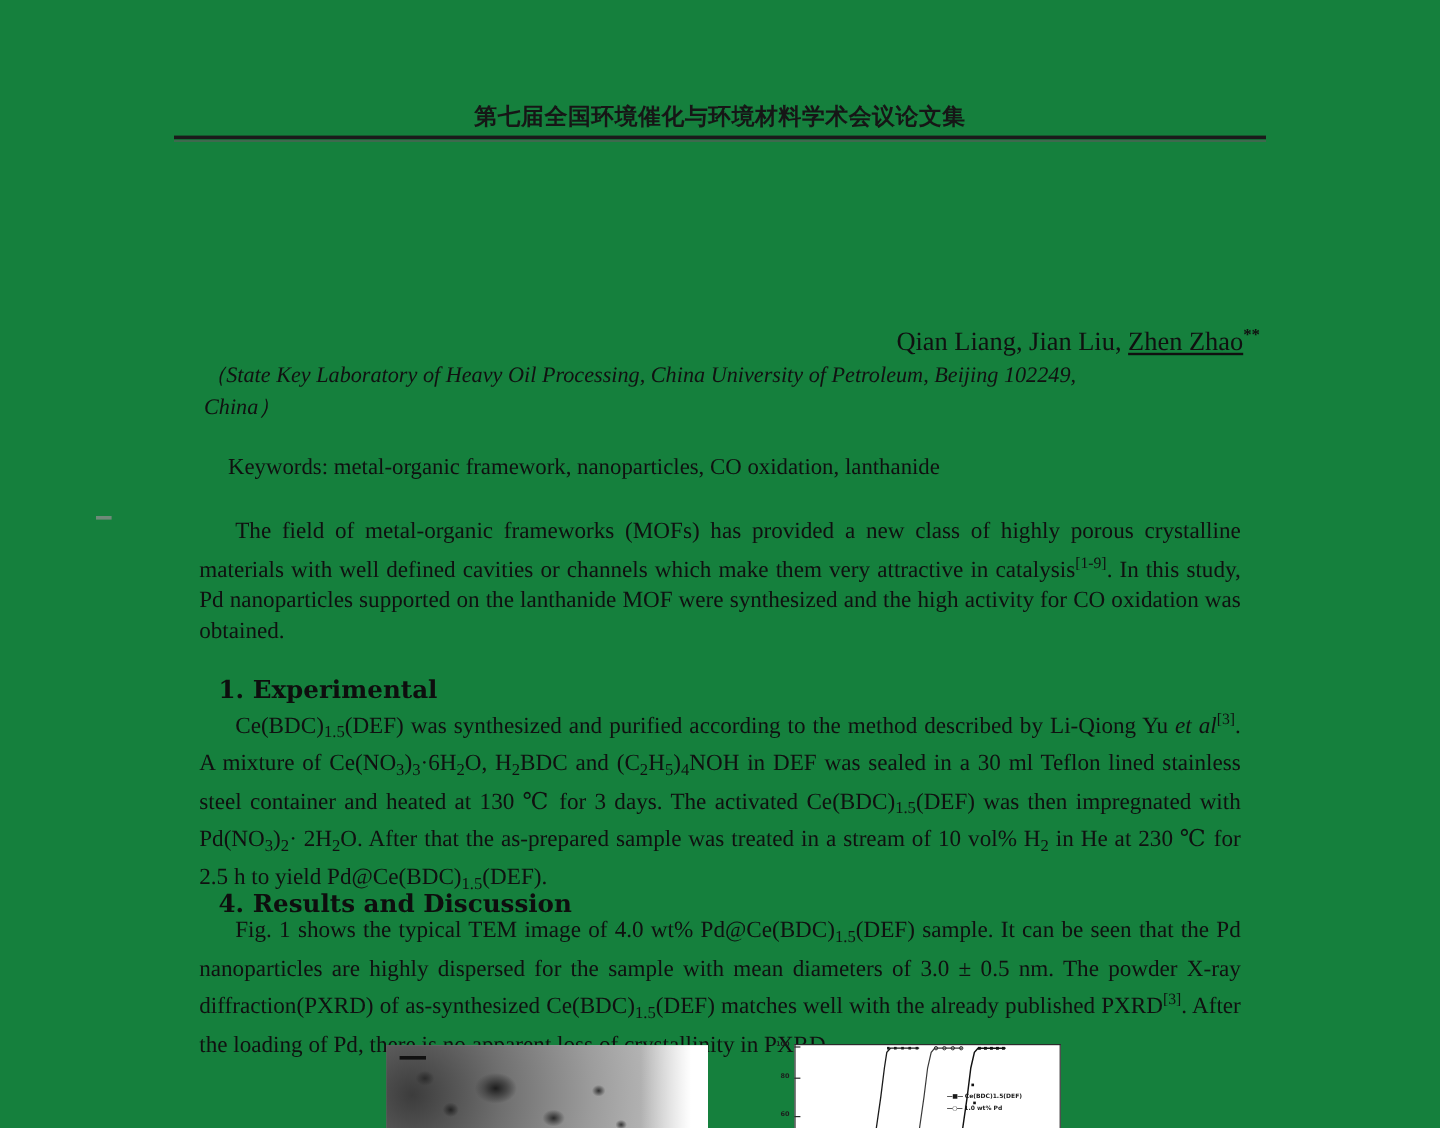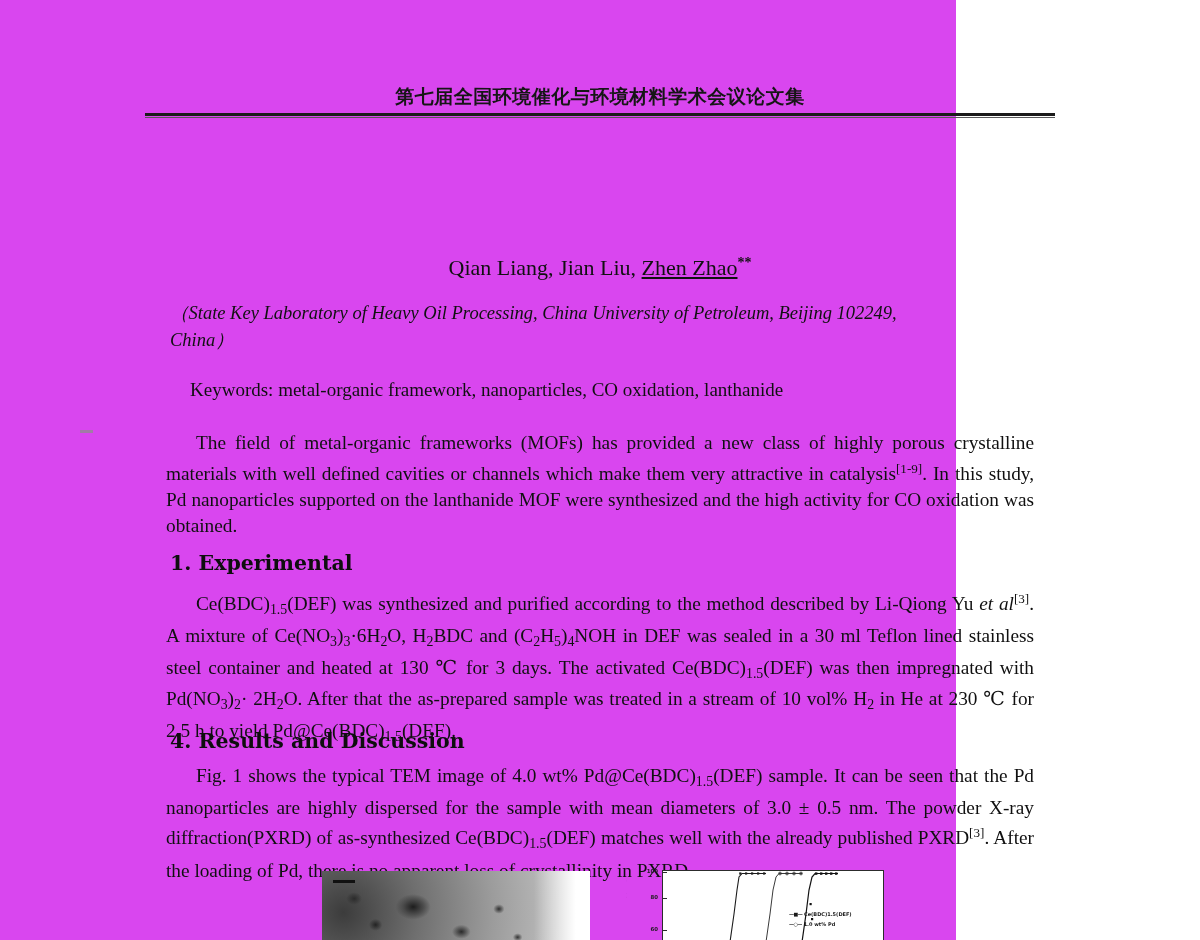--- a/index.html
+++ b/index.html
@@ -11,23 +11,23 @@
     width: 1200px;
     height: 940px;
     overflow: hidden;
     font-family: "Liberation Serif", "DejaVu Serif", serif;
     color: #131313;
     position: relative;
   }
 
   .page {
     position: relative;
-    width: 956px;
+    width: 1200px;
     height: 940px;
-    background: #d946ef;
+    background: #15803d;
   }
 
   
   .running-header {
     position: absolute;
     top: 84px;
     left: 145px;
     width: 910px;
     text-align: center;
     font-family: "DejaVu Sans", sans-serif;
@@ -75,24 +75,24 @@
     font-weight: bold;
     font-size: 27.5px;
     line-height: 39px;
     color: #0f0f0f;
     letter-spacing: -0.2px;
   }
   .title sup { font-size: 17px; vertical-align: super; }
 
   .authors {
     position: absolute;
-    top: 255px;
+    top: 272px;
     left: 150px;
     width: 900px;
-    text-align: center;
+    text-align: right;
     font-size: 22px;
     color: #101010;
   }
   .authors .underlined { text-decoration: underline; }
   .authors sup { font-size: 14px; font-weight: bold; vertical-align: super; }
 
   .affiliation {
     position: absolute;
     top: 300px;
     left: 170px;
@@ -121,21 +121,21 @@
   p.para {
     margin: 0;
     font-size: 19.3px;
     line-height: 25.8px;
     text-align: justify;
     text-justify: inter-word;
     color: #101010;
   }
   p.indent { text-indent: 30px; }
   .section-head {
-    margin: 4px;
+    margin: 16px;
     font-family: "DejaVu Serif", serif;
     font-weight: bold;
     font-size: 20.5px;
     color: #0e0e0e;
   }
   sub { font-size: 0.72em; vertical-align: -0.28em; }
   sup.ref { font-size: 0.68em; vertical-align: super; }
   i { font-style: italic; }
 
   .abstract-block { top: 430px; }

